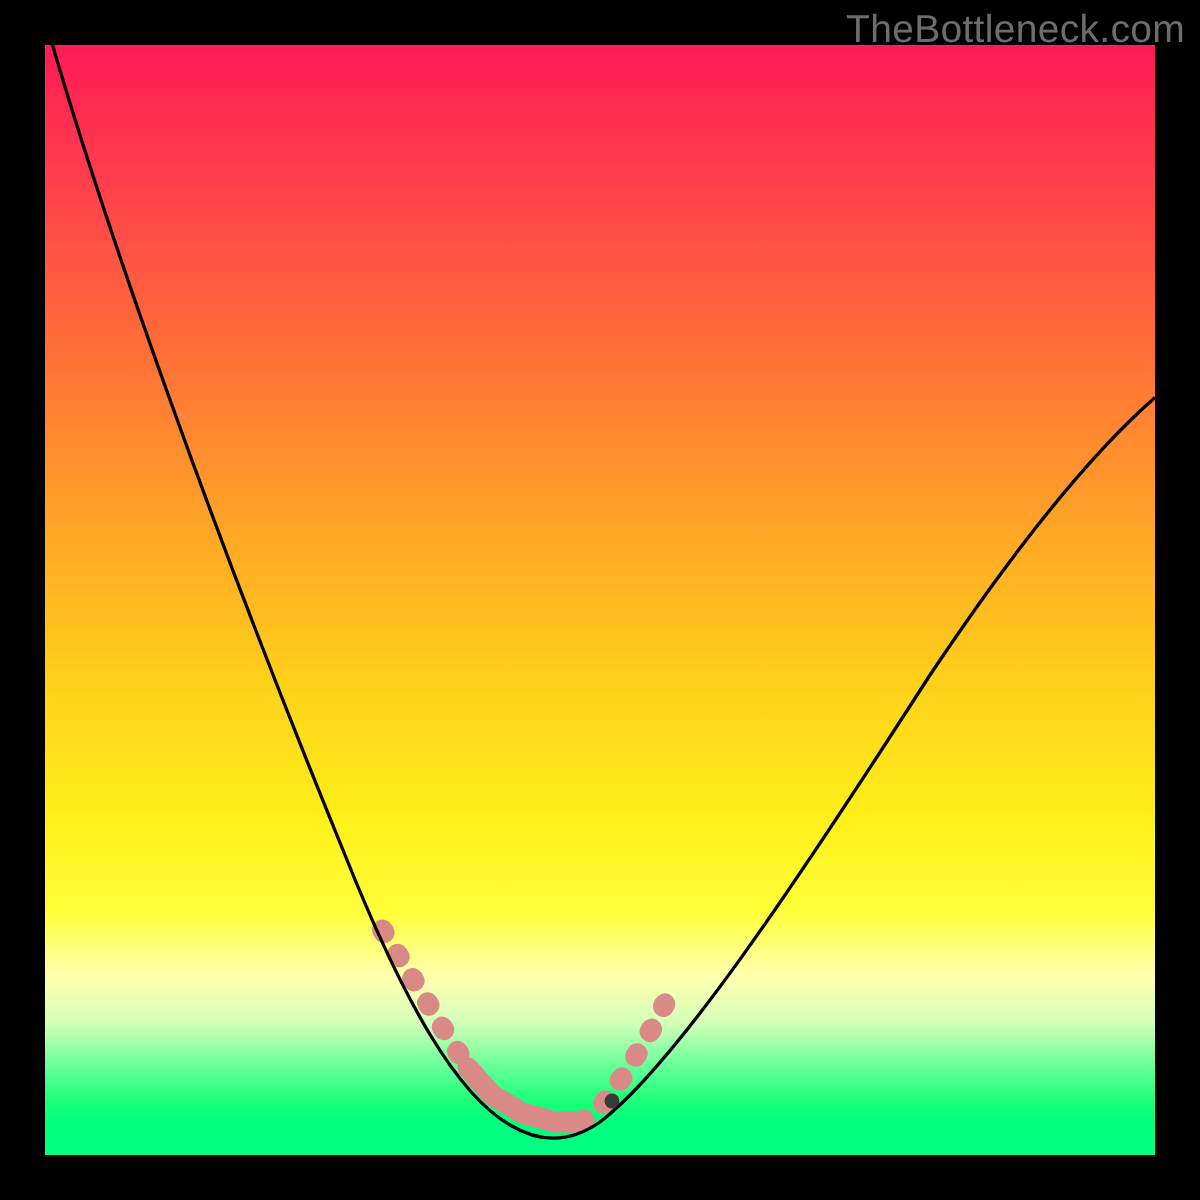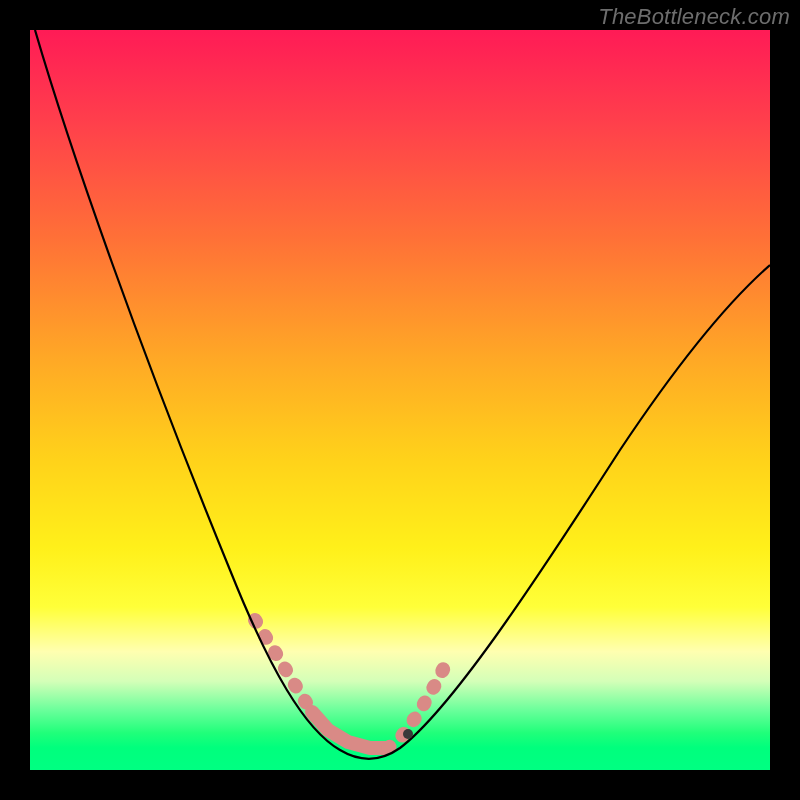--- a/index.html
+++ b/index.html
@@ -67,25 +67,24 @@
     stroke-dasharray: 2 17;
   }
   .dot {
     fill: #3a3a3a;
   }
   .watermark {
     position: absolute;
     top: 4px;
     right: 10px;
     color: #6d6d6d;
-    font-size: 22px;
+    font-size: 26px;
     letter-spacing: 0.2px;
     font-weight: 500;
     user-select: none;
-    font-style: italic;
   }
 </style>
 </head>
 <body>
 
 <div class="stage">
 
   <div class="watermark">TheBottleneck.com</div>
 
   <div class="plot"></div>

